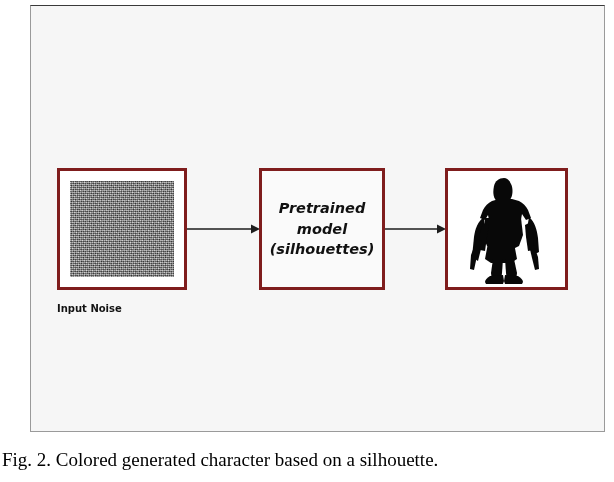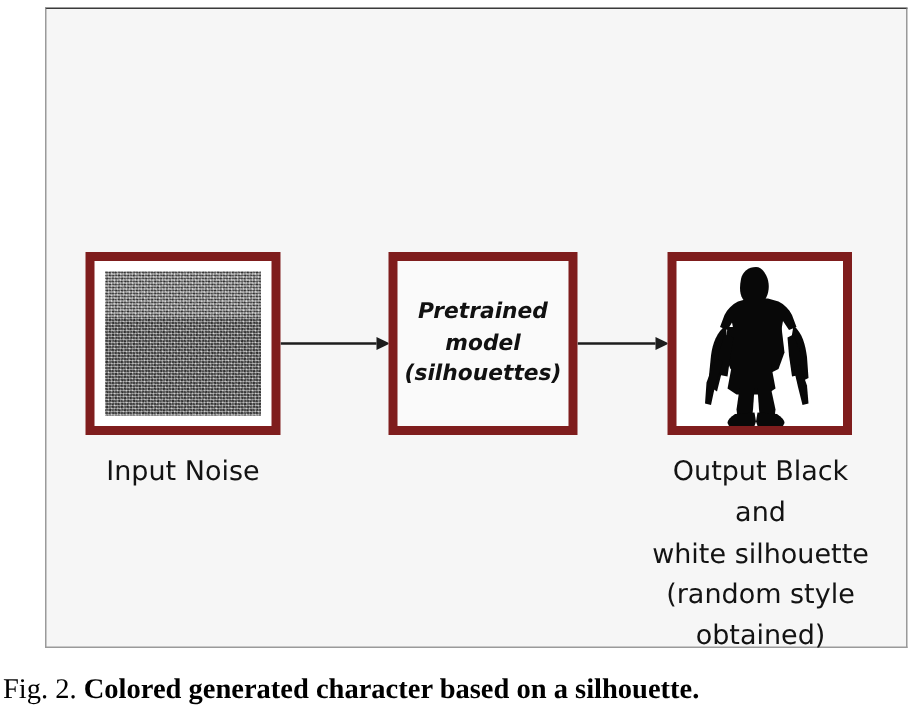--- a/index.html
+++ b/index.html
@@ -25,21 +25,21 @@
     background: #f6f6f6;
     border: 1px solid #9a9a9a;
     border-top-color: #3a3a3a;
     box-sizing: border-box;
   }
 
   
   .panel-box {
     position: absolute;
     background: #fbfbfb;
-    border: 6px solid #7f1d1d;
+    border: 3px solid #7f1d1d;
     box-sizing: border-box;
   }
 
   #input-noise-box {
     left: 26px;
     top: 162px;
     width: 130px;
     height: 122px;
     background: #ffffff;
     display: flex;
@@ -101,24 +101,23 @@
     height: 10px;
     display: block;
   }
   #arrow-one { left: 156px; top: 218px; width: 73px; }
   #arrow-two { left: 354px; top: 218px; width: 61px; }
 
   
   .box-caption {
     position: absolute;
     font-family: "DejaVu Sans", sans-serif;
-    font-weight: normal;
-    font-size: 18px;
+    font-weight: bold;
+    font-size: 10px;
     color: #131313;
-    text-align: center;
     line-height: 1.52;
     white-space: pre-line;
   }
   #input-noise-caption {
     left: 26px;
     top: 295px;
     width: 130px;
   }
   #output-caption {
     left: 398px;
@@ -134,21 +133,21 @@
     width: 610px;
     font-family: "Liberation Serif", serif;
     font-size: 19px;
     color: #000000;
     white-space: nowrap;
   }
   #figure-caption-number {
     font-weight: normal;
   }
   #figure-caption-text {
-    font-weight: bold;
+    font-weight: normal;
   }
 </style>
 </head>
 <body>
 
 <div id="figure-frame">
 
   <div id="input-noise-box" class="panel-box">
     <div id="noise-swatch"></div>
   </div>
@@ -197,20 +196,16 @@
 
         <path d="M55 86 l3 14 l-1 8 l-9 1 l-1 -9 l-1 -14 z"></path>
 
         <path d="M31 103 c-3 2 -5 4 -5 6 l1 2 l17 0 l1 -3 l-1 -6 z"></path>
 
         <path d="M59 103 c3 2 5 4 5 6 l-1 2 l-17 0 l-1 -3 l1 -6 z"></path>
       </g>
     </svg>
   </div>
 
-  <div id="output-caption" class="box-caption">Output Black and
-white silhouette
-(random style
-obtained)</div>
 
 </div>
 
 <div id="figure-caption"><span id="figure-caption-number">Fig. 2.</span><span id="figure-caption-text"> Colored generated character based on a silhouette.</span></div>
 
 </body></html>

